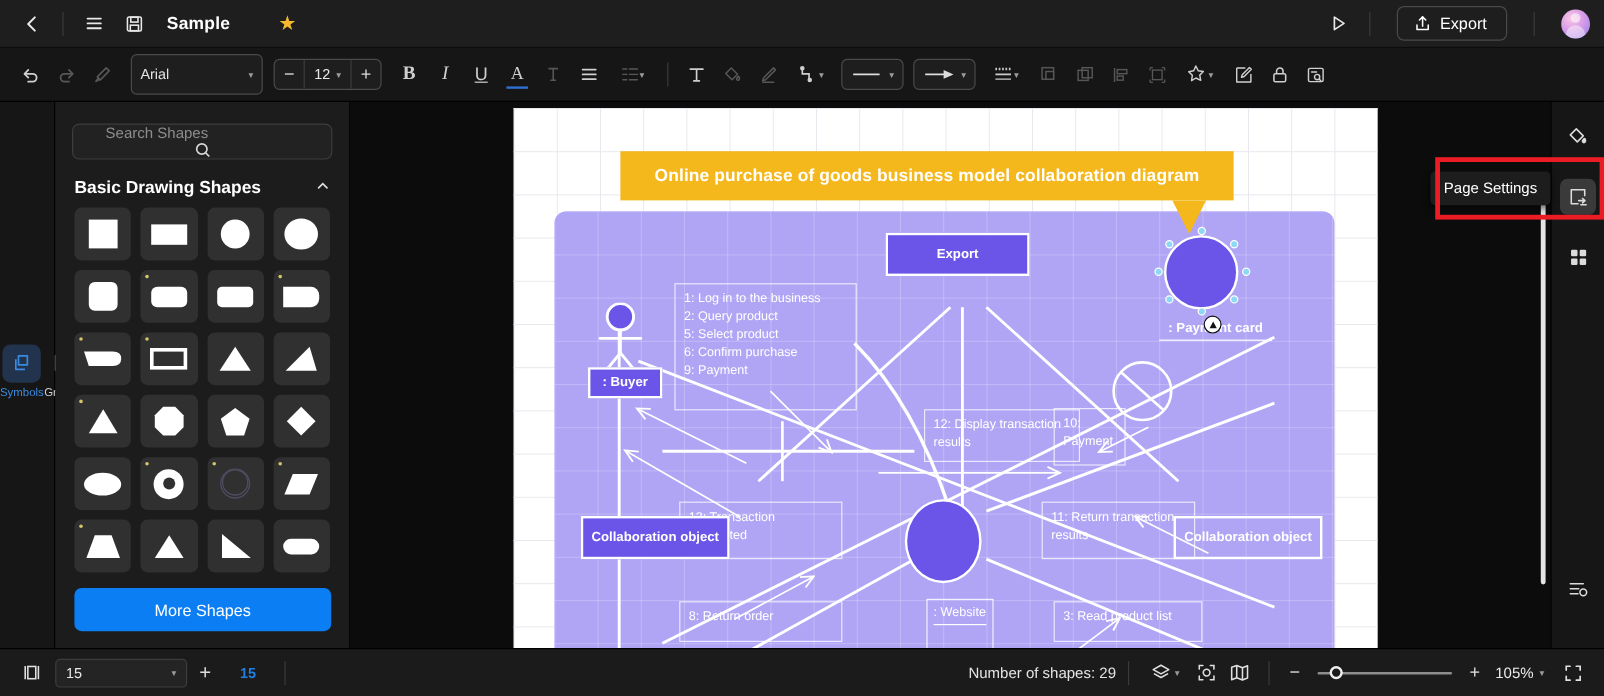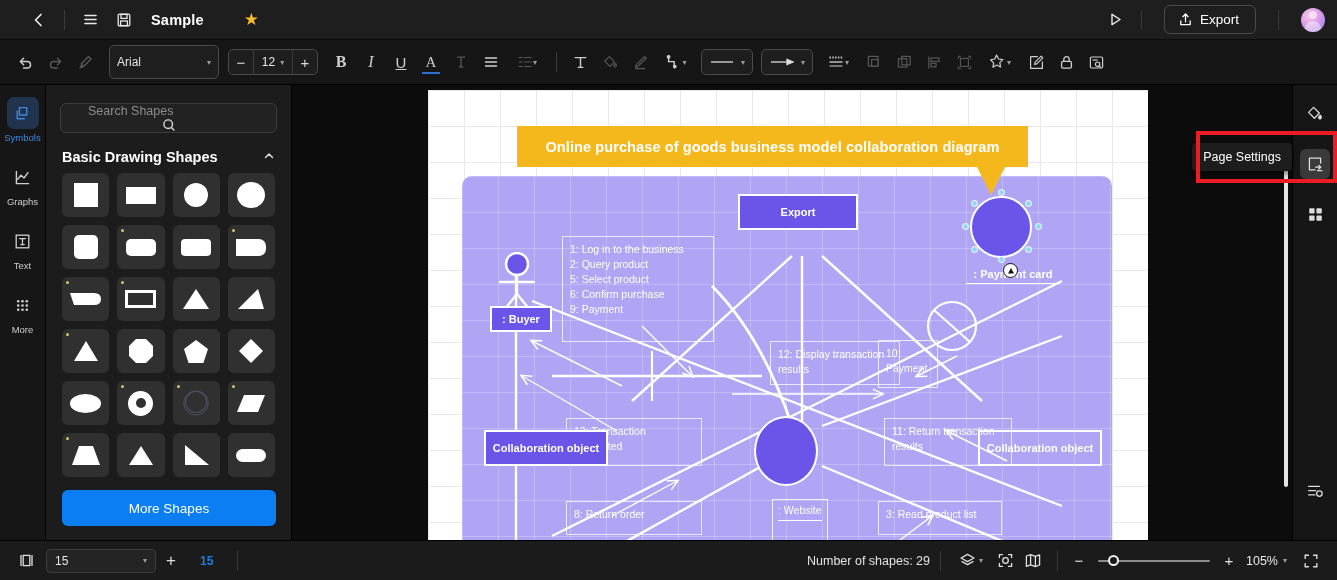--- a/index.html
+++ b/index.html
@@ -10,21 +10,20 @@
     color:#e9e9e9;
     -webkit-font-smoothing:antialiased;
   }
   .app{ position:relative; width:1337px; height:580px; }
 
   
   .topbar{
     position:absolute; left:0; top:0; width:1337px; height:40px;
     background:#1e1e1e; display:flex; align-items:center;
     border-bottom:1px solid #0c0c0c;
-    padding-left:12px;
   }
   .tb-left{ display:flex; align-items:center; gap:0; padding-left:10px; }
   .ticon{
     width:34px; height:30px; display:flex; align-items:center; justify-content:center;
     color:#e9e9e9; cursor:pointer; border-radius:4px;
   }
   .vsep{ width:1px; height:20px; background:#3a3a3a; margin:0 8px; }
   .doctitle{ font-size:14.5px; font-weight:bold; color:#ffffff; margin-left:10px; letter-spacing:.2px;}
   .star{ color:#f5b82e; font-size:17px; margin-left:40px; cursor:pointer; }
   .tb-right{ margin-left:auto; display:flex; align-items:center; padding-right:12px; gap:0;}
@@ -85,21 +84,21 @@
   .linebox{
     display:flex; align-items:center; justify-content:center; gap:6px;
     width:52px; height:26px; border:1px solid #4a4a4a; border-radius:5px;
     background:#1e1e1e; margin:0 4px; cursor:pointer;
   }
 
   
   .rail{
     position:absolute; left:0; top:85px; width:46px; height:455px;
     background:#161616; border-right:1px solid #000;
-    display:flex; flex-direction:column; align-items:center; padding-top:12px;
+    display:flex; flex-direction:row; align-items:center; padding-top:12px;
   }
   .rail-item{
     width:46px; display:flex; flex-direction:column; align-items:center;
     margin-bottom:18px; cursor:pointer; color:#cfcfcf;
   }
   .rail-icon{
     width:32px; height:32px; border-radius:7px; display:flex; align-items:center; justify-content:center;
   }
   .rail-item.active .rail-icon{ background:#22334d; color:#3c8ae0; }
   .rail-item.active .rail-lbl{ color:#3c8ae0; }
@@ -732,21 +731,21 @@
         </div>
 
         <div class="notebox" style="left:416px;top:164px;width:60px;height:48px;">
           <span>10: Payment</span>
         </div>
 
         <div class="notebox" style="left:104px;top:242px;width:136px;height:48px;">
           <span>13: Transaction completed</span>
         </div>
 
-        <div class="notebox" style="left:406px;top:242px;width:128px;height:48px;margin-left:16px;">
+        <div class="notebox" style="left:406px;top:242px;width:128px;height:48px;">
           <span>11: Return transaction results</span>
         </div>
 
         <div class="notebox" style="left:104px;top:325px;width:136px;height:34px;">
           <span>8: Return order</span>
         </div>
 
         <div class="notebox" style="left:416px;top:325px;width:124px;height:34px;">
           <span>3: Read product list</span>
         </div>

